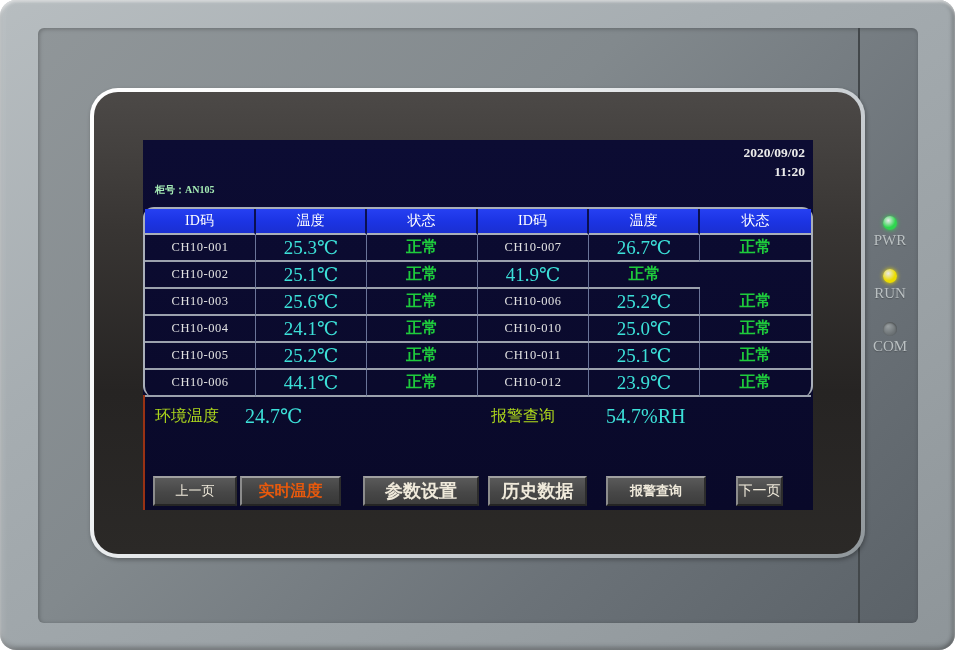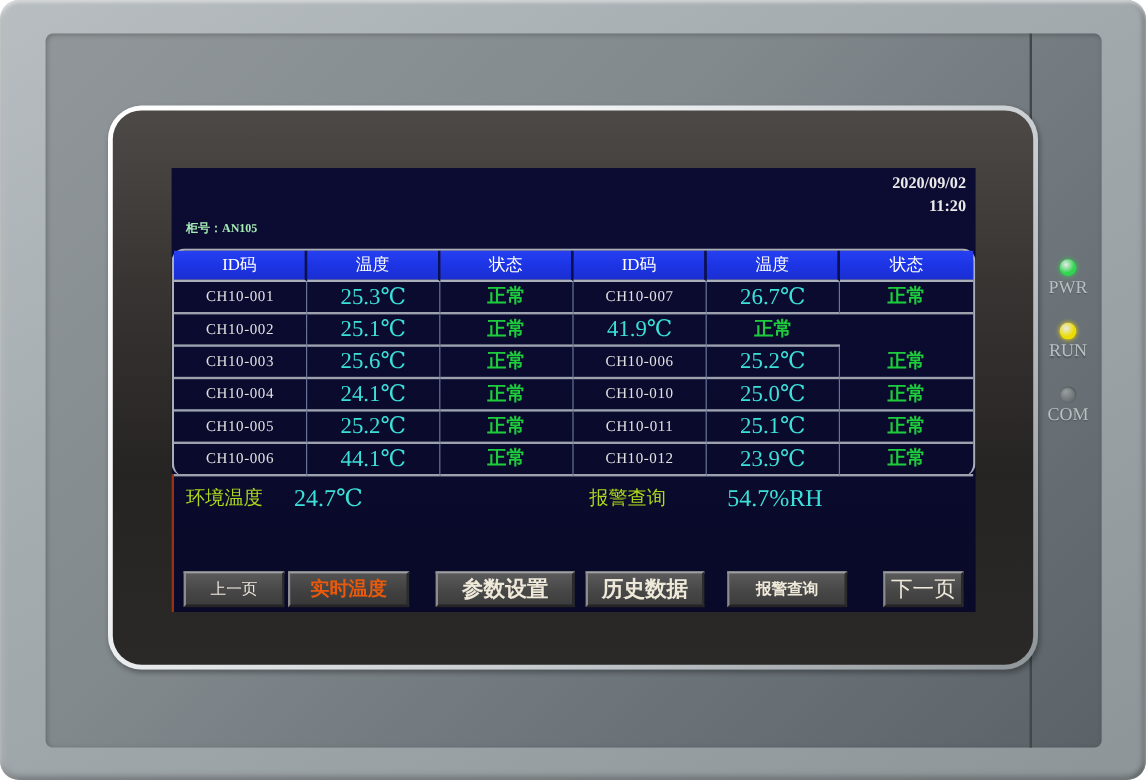--- a/index.html
+++ b/index.html
@@ -77,21 +77,21 @@
     color:#efe9da;display:flex;align-items:center;justify-content:center;
     font-family:"Liberation Serif","DejaVu Serif",serif;}
   .nav-btn:nth-child(1){left:10px;width:84px;font-size:13px;}
   .nav-btn:nth-child(2){left:97px;width:101px;font-size:16px;font-weight:bold;}
   .nav-btn:nth-child(3){left:220px;width:116px;font-size:18px;font-weight:bold;
     font-family:"Liberation Sans","DejaVu Sans",sans-serif;}
   .nav-btn:nth-child(4){left:345px;width:99px;font-size:18px;font-weight:bold;
     font-family:"Liberation Sans","DejaVu Sans",sans-serif;}
   .nav-btn:nth-child(5){left:463px;width:100px;font-size:13px;font-weight:bold;
     font-family:"Liberation Sans","DejaVu Sans",sans-serif;}
-  .nav-btn:nth-child(6){left:593px;width:67px;font-size:18px;}
+  .nav-btn:nth-child(6){left:593px;width:47px;font-size:14px;}
   .nav-btn.active{color:#e8590c;background:linear-gradient(180deg,#525252 0%,#414141 55%,#383838 100%);}
 </style>
 </head>
 <body>
 
 <div class="device">
   <div class="panel"></div>
 
   <div class="led-strip">
     <div class="leds">

